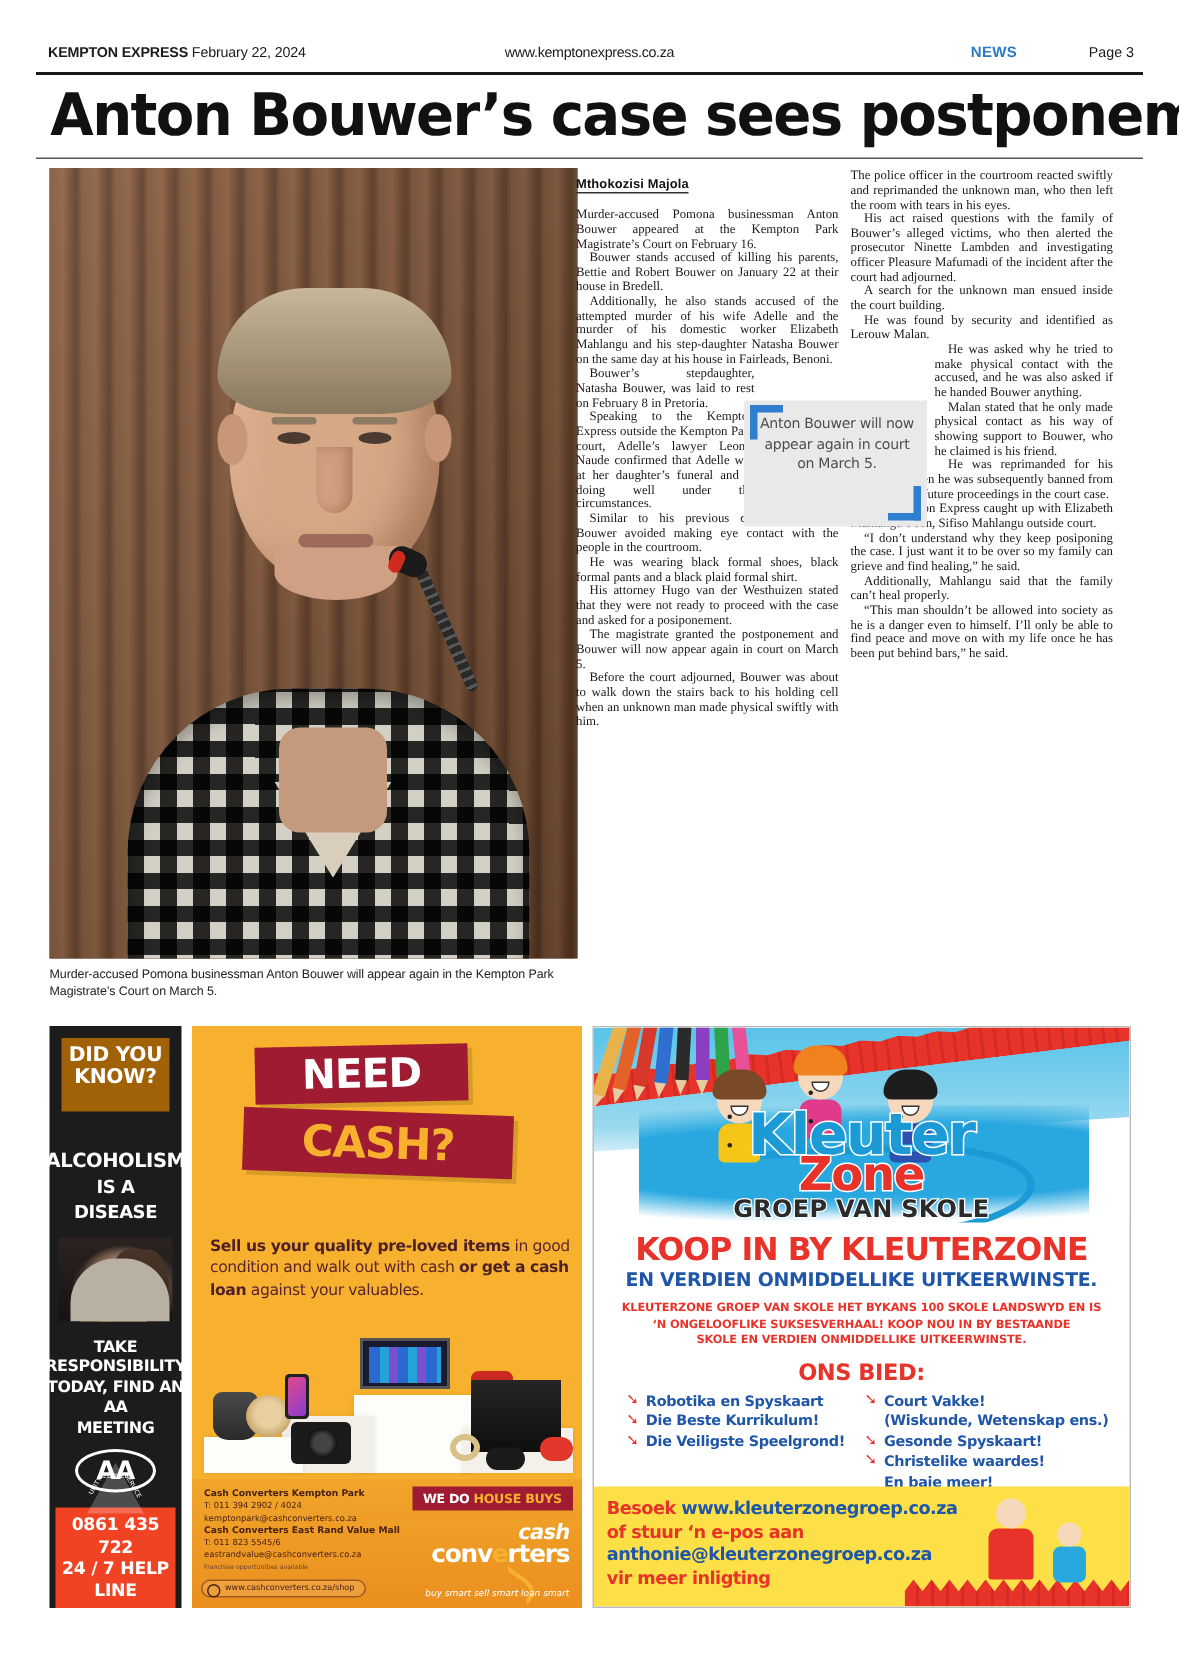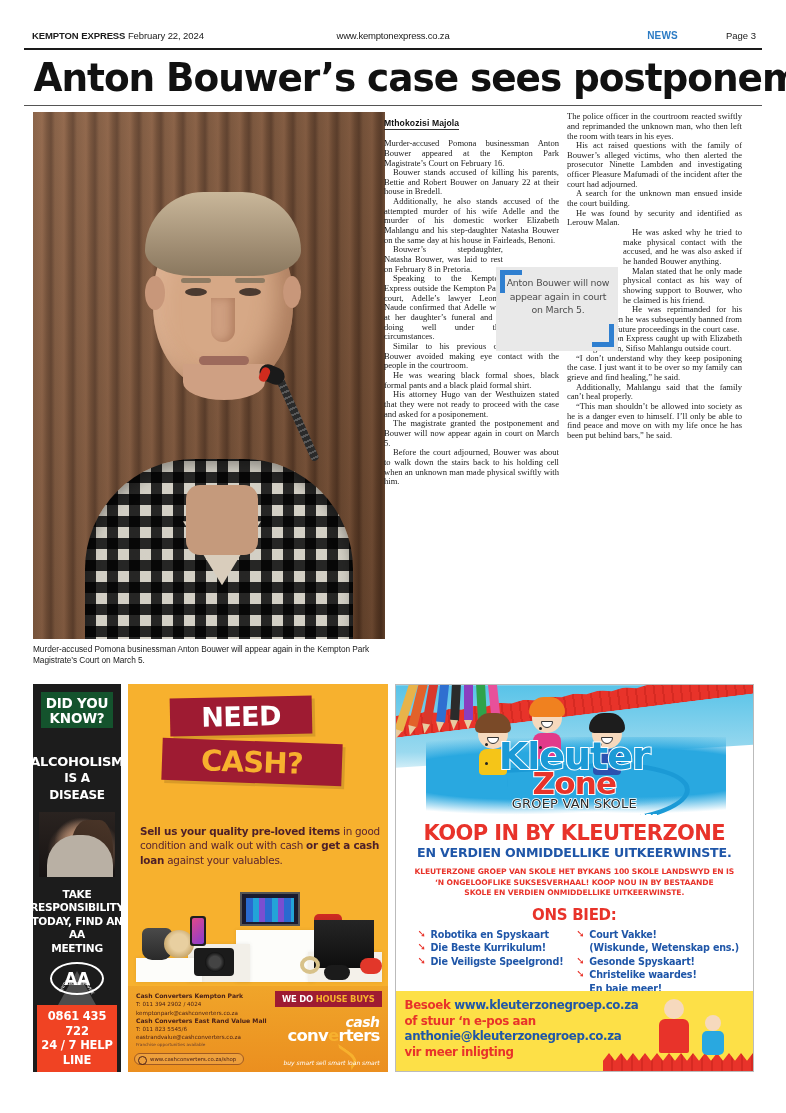--- a/index.html
+++ b/index.html
@@ -192,23 +192,23 @@
   
   .ads { display: flex; gap: 7px; padding: 10px 10px 0 11px; height: 398px; }
 
   
   .ad-aa {
     width: 88px; background: #1c1c1c; color: #fff;
     position: relative; display: flex; flex-direction: column; align-items: center;
     font-family: "DejaVu Sans", sans-serif;
   }
   .aa-did {
-    background: #14532d; color: #fff; font-weight: bold;
+    background: #a16207; color: #fff; font-weight: bold;
     font-size: 13.5px; line-height: 15px; text-align: center;
-    width: 72px; padding: 4px 0 2px; margin-top: 8px;
+    width: 72px; padding: 4px 0 15px; margin-top: 8px;
     letter-spacing: -0.2px;
   }
   .aa-head {
     color: #fff; font-weight: bold; text-align: center; margin-top: 25px;
     font-size: 13px; line-height: 17px; letter-spacing: -0.3px;
   }
   .aa-head .sm { font-size: 12px; }
   .aa-photo {
     width: 76px; height: 112px; margin-top: 8px;
     background:
@@ -398,21 +398,21 @@
     font-size: 38px; font-weight: bold; color: #1b9ad6; letter-spacing: -1px;
     -webkit-text-stroke: 2px #ffffff; paint-order: stroke fill;
     line-height: 34px;
   }
   .kz-zo {
     font-size: 31px; font-weight: bold; color: #e8332a; letter-spacing: -0.8px;
     -webkit-text-stroke: 2px #ffffff; paint-order: stroke fill;
     line-height: 27px; margin-top:-3px;
   }
   .kz-groep {
-    font-size: 13px; font-weight: normal; color: #2b2b2b; letter-spacing: 0.2px;
+    font-size: 16px; font-weight: bold; color: #2b2b2b; letter-spacing: 0.2px;
     -webkit-text-stroke: 1.6px #ffffff; paint-order: stroke fill; margin-top: -1px;
   }
   .kz-waar {
     font-size: 13.5px; font-weight: bold; color: #f08a1d; letter-spacing: 0.6px;
     -webkit-text-stroke: 1.8px #ffffff; paint-order: stroke fill; margin-top: 1px;
   }
   .kz-oval {
     position:absolute; left: 112px; top: 78px; width: 182px; height: 62px;
     border: 5px solid #1b9ad6; border-radius: 0 50% 50% 0; border-left: none;
     transform: rotate(-3deg);

